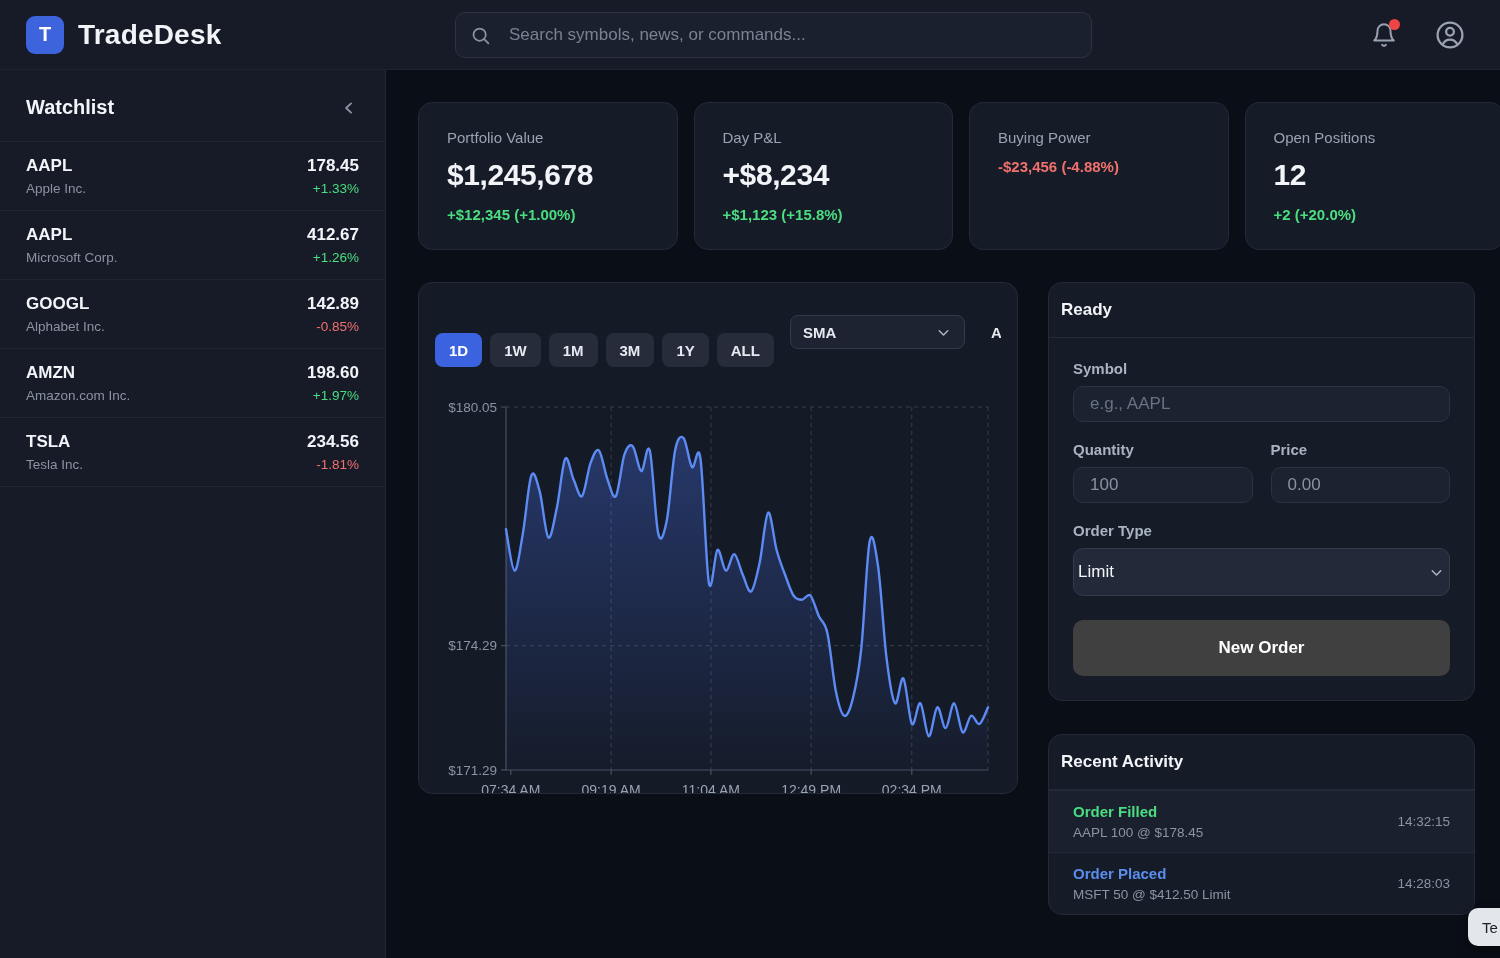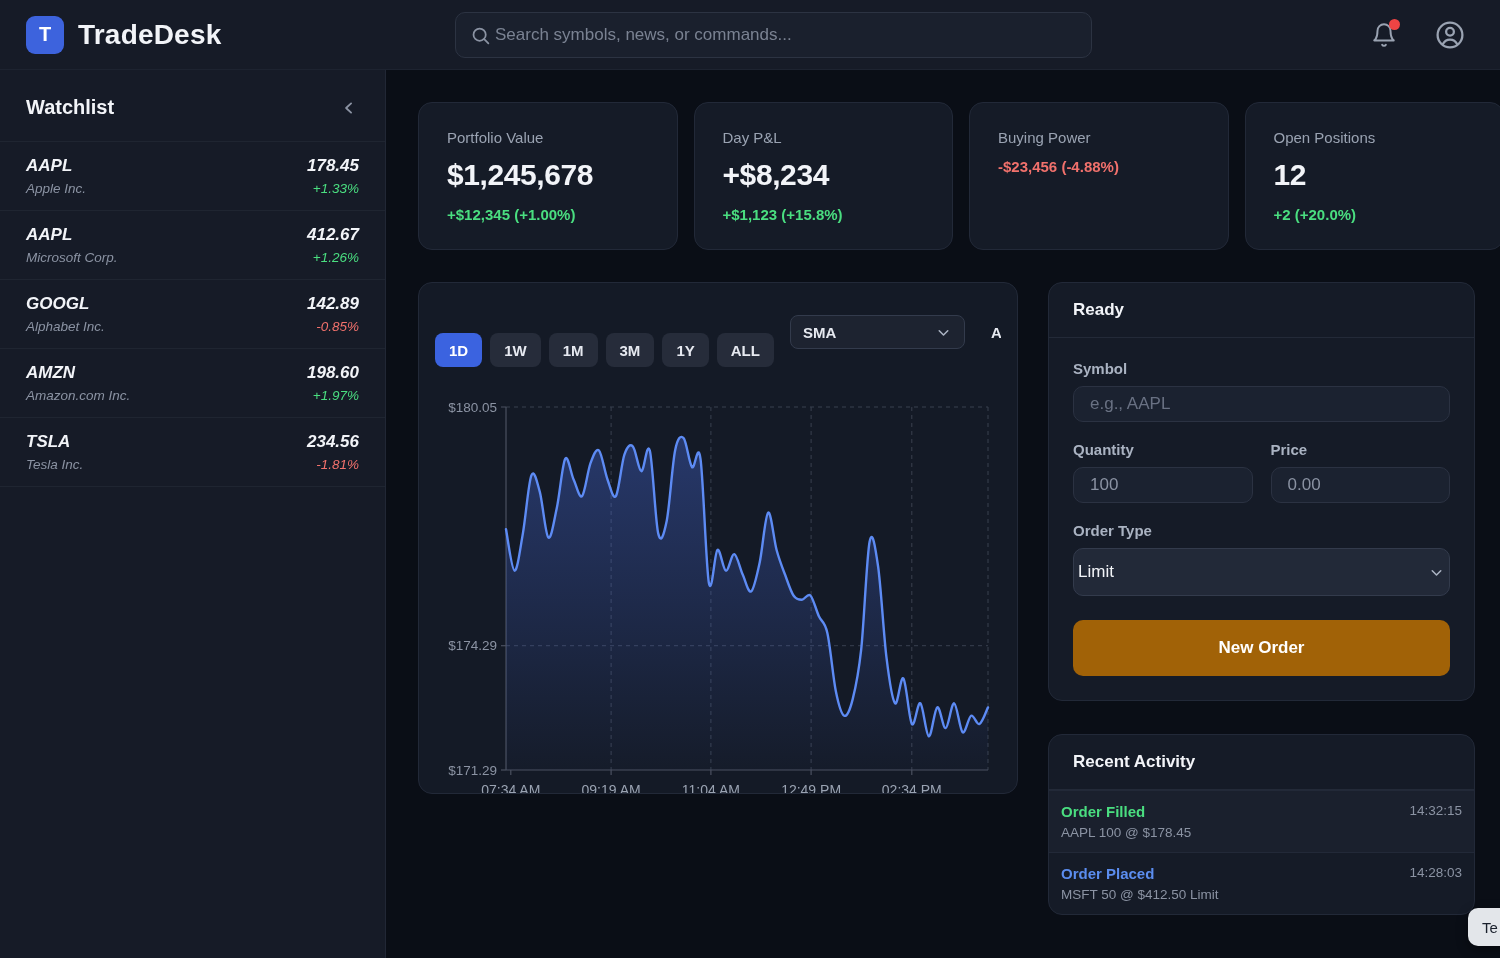--- a/index.html
+++ b/index.html
@@ -8,38 +8,38 @@
 
   
   .topbar { position:absolute; top:0; left:0; width:1500px; height:70px;
     background:#161b27; display:flex; align-items:center; border-bottom:1px solid #1d2330; z-index:5;}
   .brand { display:flex; align-items:center; gap:14px; padding-left:26px; }
   .logo { width:38px; height:38px; border-radius:9px; background:#3d63dd; color:#fff;
     font-weight:bold; font-size:20px; display:flex; align-items:center; justify-content:center; }
   .brand-title { font-size:28px; font-weight:bold; letter-spacing:.2px; }
   .searchbox { position:absolute; left:455px; top:12px; width:637px; height:46px;
     background:#1a202d; border:1px solid #2c3342; border-radius:10px;
-    display:flex; align-items:center; padding:0 14px; gap:4px; }
+    display:flex; align-items:center; padding:0 14px; gap:18px; }
   .searchbox input { flex:1; background:transparent; border:none; outline:none;
     color:#c7cdd8; font-size:17px; font-family:inherit; }
   .searchbox input::placeholder { color:#7a8292; }
   .top-icons { position:absolute; right:32px; top:0; height:70px; display:flex; align-items:center; gap:30px; }
   .icon-btn { position:relative; width:36px; height:36px; display:flex; align-items:center; justify-content:center; cursor:pointer; }
   .icon-btn svg { stroke:#9aa3b2; }
   .badge-dot { position:absolute; top:2px; right:2px; width:11px; height:11px; border-radius:50%; background:#ef4444; }
 
   
   .sidebar { position:absolute; top:70px; left:0; width:386px; bottom:0;
     background:#161b27; border-right:1px solid #212735; }
   .watch-head { display:flex; align-items:center; justify-content:space-between;
     padding:26px 26px 22px 26px; border-bottom:1px solid #1f2531; }
   .watch-title { font-size:20px; font-weight:bold; }
   .collapse { color:#8b93a3; cursor:pointer; display:flex; }
   .wrow { display:flex; align-items:flex-start; justify-content:space-between;
-    padding:14px 26px; border-bottom:1px solid #1f2531; cursor:pointer;font-style:italic; }
+    padding:14px 26px; border-bottom:1px solid #1f2531; cursor:pointer; }
   .wsym { font-size:17px; font-weight:bold; margin-bottom:5px; }
   .wname { font-size:13.5px; color:#8b93a3; }
   .wprice { font-size:17px; font-weight:600; text-align:right; margin-bottom:5px; }
   .wchg { font-size:13.5px; font-weight:500; text-align:right; }
   .up { color:#4ade80; } .down { color:#f1716c; }
 
   
   .main { position:absolute; left:386px; top:70px; right:0; bottom:0; padding:32px 0 0 32px; overflow:hidden; }
 
   .stats { display:grid; grid-template-columns:repeat(4,1fr); gap:16px; width:1086px; }
@@ -63,36 +63,36 @@
   .annotate { margin-left:18px; font-size:15px; font-weight:600; color:#e6e9f0; cursor:pointer; flex:none; }
   .chart-svg-wrap { margin-top:6px; }
   .grid { stroke:#39404f; stroke-width:1; stroke-dasharray:4 4; }
   .axis { stroke:#4a5160; stroke-width:1.2; }
   .ylab { fill:#8b93a3; font-size:13.5px; text-anchor:end; font-family:"Liberation Sans",sans-serif; }
   .xlab { fill:#9aa3b2; font-size:14px; text-anchor:middle; font-family:"Liberation Sans",sans-serif; }
 
   
   .right-col { width:427px; }
   .panel { background:#151b27; border:1px solid #222938; border-radius:14px; overflow:hidden; }
-  .panel-head { padding:17px 24px; border-bottom:1px solid #232a38; font-size:17px; font-weight:bold; }
+  .panel-head { padding:17px 12px; border-bottom:1px solid #232a38; font-size:17px; font-weight:bold; }
   .order-body { padding:22px 24px 24px 24px; }
   .f-label { font-size:15px; font-weight:600; color:#aab3c2; margin-bottom:9px; }
   .f-input { width:100%; height:36px; background:#1b2230; border:1px solid #2b3242; border-radius:10px;
     padding:0 16px; color:#8a92a2; font-size:17px; font-family:inherit; outline:none; }
   .f-input::placeholder { color:#697183; }
   .two-col { display:grid; grid-template-columns:1fr 1fr; gap:18px; margin-top:19px; }
   .f-select { margin-top:0; width:100%; height:48px; background:#222938; border:1px solid #333b4c; border-radius:10px;
     display:flex; align-items:center; justify-content:space-between; padding:0 4px;
     color:#f2f4f8; font-size:17px; font-weight:500; cursor:pointer; }
   .order-type { margin-top:19px; }
   .submit-btn { margin-top:24px; width:100%; height:56px; border:none; border-radius:10px;
-    background:#a16207; color:#fff; font-size:17px; font-weight:bold; cursor:pointer; font-family:inherit; }
+    background:#404040; color:#fff; font-size:17px; font-weight:bold; cursor:pointer; font-family:inherit; }
 
   .activity { margin-top:33px; }
-  .act-row { display:flex; align-items:flex-start; justify-content:space-between; padding:12px 12px; border-top:1px solid #222938; }
+  .act-row { display:flex; align-items:center; justify-content:space-between; padding:12px 24px; border-top:1px solid #222938; }
   .act-row:nth-child(odd) { background:#1a202d; }
   .act-title { font-size:15px; font-weight:bold; margin-bottom:5px; }
   .act-title.green { color:#4ade80; } .act-title.blue { color:#5b8def; }
   .act-detail { font-size:13.5px; color:#8b93a3; }
   .act-time { font-size:13.5px; color:#8b93a3; }
 
   
   .toast { position:absolute; top:908px; right:-72px; width:104px; height:38px; background:#e3e6ea;
     border-radius:10px; color:#1a202c; font-size:15px; font-weight:500;
     display:flex; align-items:center; padding-left:14px; box-shadow:0 4px 12px rgba(0,0,0,.4); z-index:9; }

